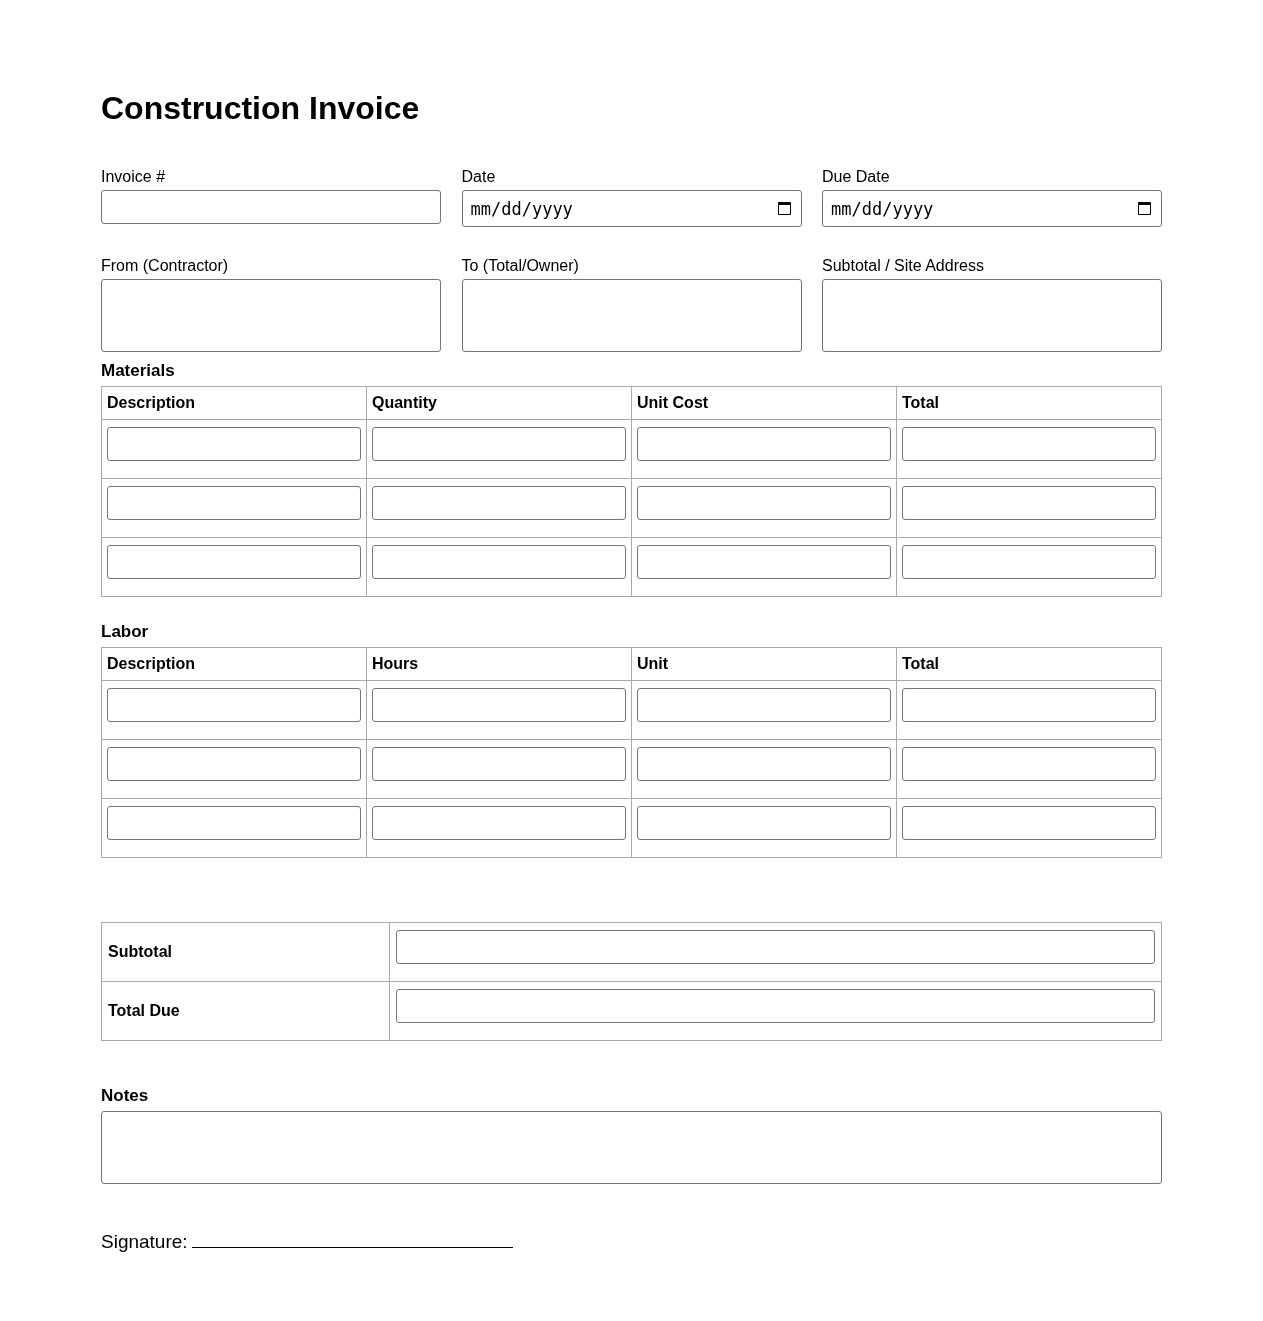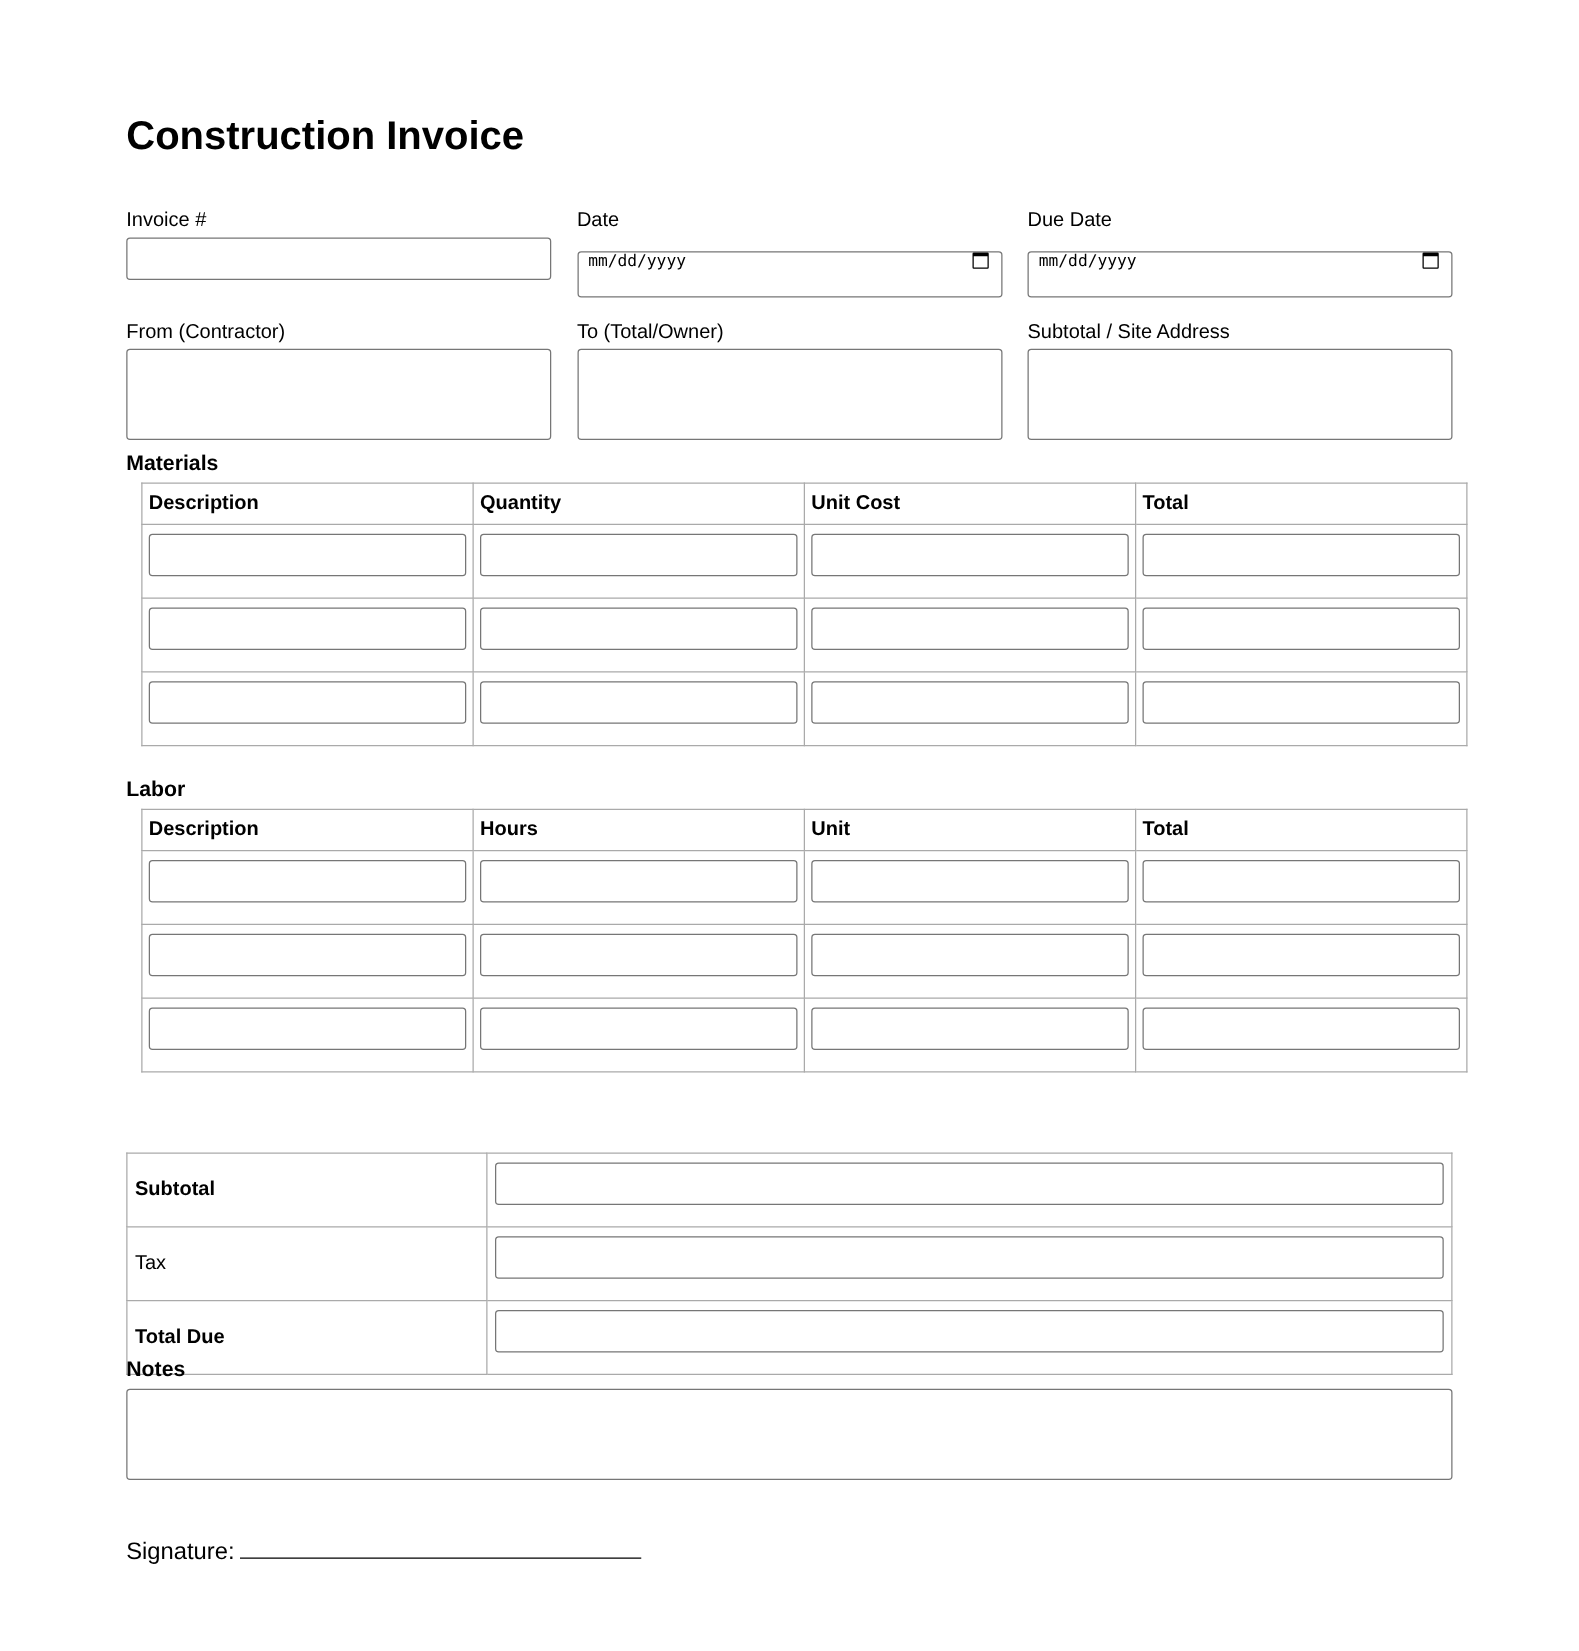--- a/index.html
+++ b/index.html
@@ -48,48 +48,47 @@
     border: 1px solid #767676;
     border-radius: 3px;
     background: #fff;
     font-family: "Liberation Sans", sans-serif;
     font-size: 13px;
     padding: 1px 4px;
   }
   .date {
     height: 37px;
     display: flex;
-    align-items: flex-start;
+    align-items: center;
     justify-content: space-between;
     padding: 0 10px 0 8px;
     font-family: "DejaVu Sans Mono", monospace;
-    font-size: 13px;
+    font-size: 17px;
     color: #000;
-    margin-top: 11px;
   }
   .date .cal-icon {
     width: 13px; height: 13px;
     border: 1.6px solid #000;
     border-top-width: 3px;
     border-radius: 1px;
     display: inline-block;
   }
   .textarea { height: 73px; }
   .section-title {
     position: absolute;
     left: 0;
     margin: 0;
     font-size: 17px;
     font-weight: bold;
     line-height: 20px;
     text-align: right;
   }
   table.grid {
     position: absolute;
-    left: 12px;
+    left: 0;
     width: 1061px;
     border-collapse: collapse;
     table-layout: fixed;
   }
   table.grid th, table.grid td {
     border: 1px solid #aaaaaa;
     padding: 0 5px;
     text-align: left;
     vertical-align: top;
   }
@@ -301,26 +300,20 @@
 
   <table class="summary">
     <tbody>
         <tr>
       <td class="lbl bold">Subtotal</td>
       <td class="val">
             <div class="input"></div>
           </td>
     </tr>
     <tr>
-      <td class="lbl">Tax</td>
-      <td class="val">
-            <div class="input"></div>
-          </td>
-    </tr>
-    <tr>
       <td class="lbl bold">Total Due</td>
       <td class="val">
             <div class="input"></div>
           </td>
     </tr>
   </tbody>
     </table>
 
   <h2 class="section-title" style="top:1086px;">Notes</h2>
   <div class="input notes-box"></div>

